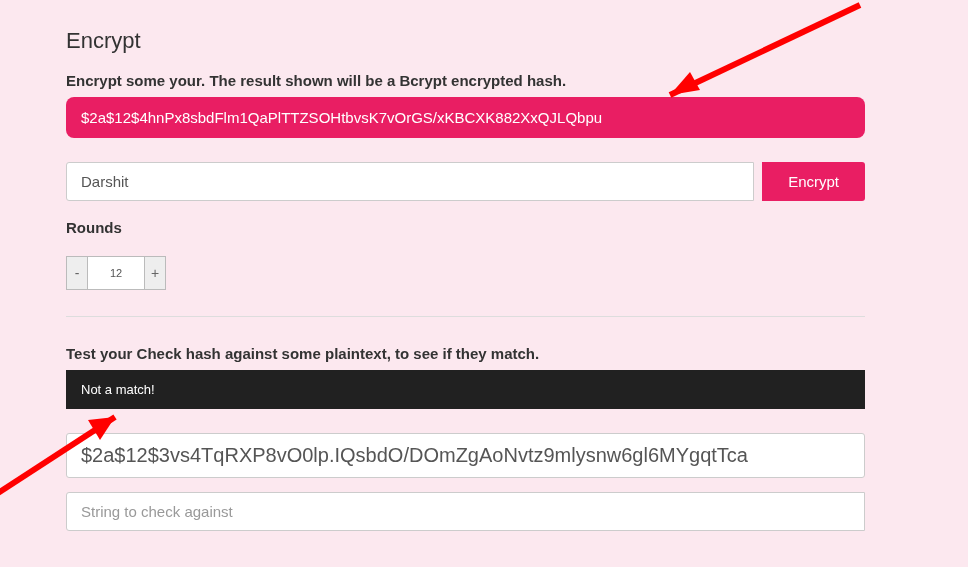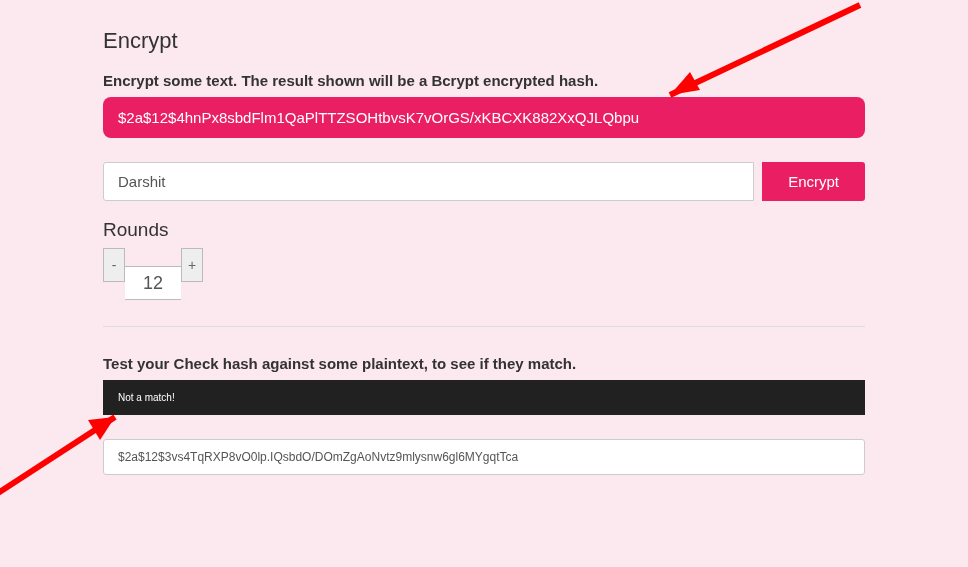--- a/index.html
+++ b/index.html
@@ -5,21 +5,21 @@
     * { box-sizing: border-box; margin: 0; padding: 0; }
     body {
       background: #fce8ef;
       font-family: -apple-system, BlinkMacSystemFont, "Segoe UI", Helvetica, Arial, sans-serif;
       width: 968px;
       height: 567px;
       position: relative;
       overflow: hidden;
     }
     .container {
-      padding: 28px 103px 0 103px;
+      padding: 28px 103px 0 66px;
     }
     .section-title {
       font-size: 22px;
       font-weight: 500;
       color: #333;
       margin-bottom: 18px;
     }
     .section-desc {
       font-size: 15px;
       font-weight: 700;
@@ -32,21 +32,21 @@
       padding: 12px 15px;
       font-size: 15px;
       font-family: Arial, sans-serif;
       margin-bottom: 24px;
       border-radius: 8px;
     }
     .result-box-dark {
       background: #212121;
       color: #fff;
       padding: 12px 15px;
-      font-size: 10px;
+      font-size: 13px;
       margin-bottom: 24px;
     }
     .input-row {
       display: flex;
       gap: 8px;
       margin-bottom: 18px;
     }
     .text-input {
       flex: 1;
       padding: 10px 14px;
@@ -60,24 +60,24 @@
     .action-btn {
       background: #e91e63;
       color: #fff;
       border: none;
       padding: 10px 26px;
       font-size: 15px;
       cursor: pointer;
       border-radius: 0 3px 3px 0;
     }
     .rounds-label {
-      font-size: 19px;
-      font-weight: 400;
+      font-size: 15px;
+      font-weight: 700;
       color: #333;
-      margin-bottom: 7px;
+      margin-bottom: 20px;
     }
     .stepper {
       display: inline-flex;
       align-items: stretch;
     }
     .stepper-btn {
       width: 22px;
       height: 34px;
       border: 1px solid #bbb;
       background: #eee;
@@ -88,72 +88,72 @@
       align-items: center;
       justify-content: center;
     }
     .stepper-input {
       width: 56px;
       height: 34px;
       border: 1px solid #bbb;
       border-left: none;
       border-right: none;
       text-align: center;
-      font-size: 18px;
+      font-size: 11px;
       color: #555;
-      margin-top: 18px;
     }
     .divider {
       border: none;
       border-top: 1px solid #ddd;
       margin: 26px 0 28px 0;
     }
     .full-input {
       width: 100%;
       padding: 10px 14px;
-      font-size: 12px;
+      font-size: 20px;
       border: 1px solid #ccc;
       border-radius: 3px;
       background: #fff;
       color: #555;
       margin-bottom: 14px;
     }
     .full-input::placeholder { color: #999; }
     .arrow {
       position: absolute;
       pointer-events: none;
     }
   </style>
 </head>
 <body>
 
 <div class="container">
   <div>
     <h2 class="section-title">Encrypt</h2>
-    <p class="section-desc">Encrypt some text. The result shown will be a Bcrypt encrypted hash.</p>
+    <p class="section-desc">Encrypt some your. The result shown will be a Bcrypt encrypted hash.</p>
     <div class="result-box">$2a$12$4hnPx8sbdFlm1QaPlTTZSOHtbvsK7vOrGS/xKBCXK882XxQJLQbpu</div>
     <div class="input-row">
       <input type="text" class="text-input" value="Darshit" style="">
       <button class="action-btn">Encrypt</button>
     </div>
     <div class="rounds-label">Rounds</div>
     <div class="stepper">
       <button class="stepper-btn">-</button>
       <input type="text" class="stepper-input" value="12" style="">
       <button class="stepper-btn">+</button>
     </div>
   </div>
 
   <hr class="divider">
 
   <div>
     <p class="section-desc">Test your Check hash against some plaintext, to see if they match.</p>
     <div class="result-box-dark">Not a match!</div>
     <input type="text" class="full-input" value="$2a$12$3vs4TqRXP8vO0lp.IQsbdO/DOmZgAoNvtz9mlysnw6gl6MYgqtTca" style="">
     <div class="input-row">
+      <input type="text" class="text-input" placeholder="String to check against" style="">
     </div>
   </div>
 </div>
 
 <svg class="arrow" style="left:640px; top:0px;" width="240" height="110" viewBox="0 0 240 110">
   <line x1="220" y1="5" x2="30" y2="95" stroke="#ff0000" stroke-width="6"></line>
   <polygon points="30,95 50,72 60,90" fill="#ff0000"></polygon>
 </svg>
 
 <svg class="arrow" style="left:-10px; top:395px;" width="160" height="110" viewBox="0 0 160 110">

